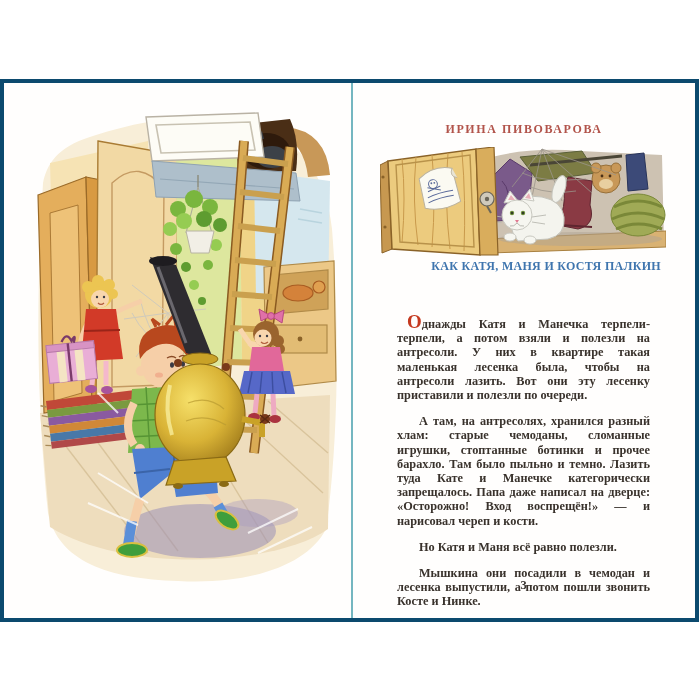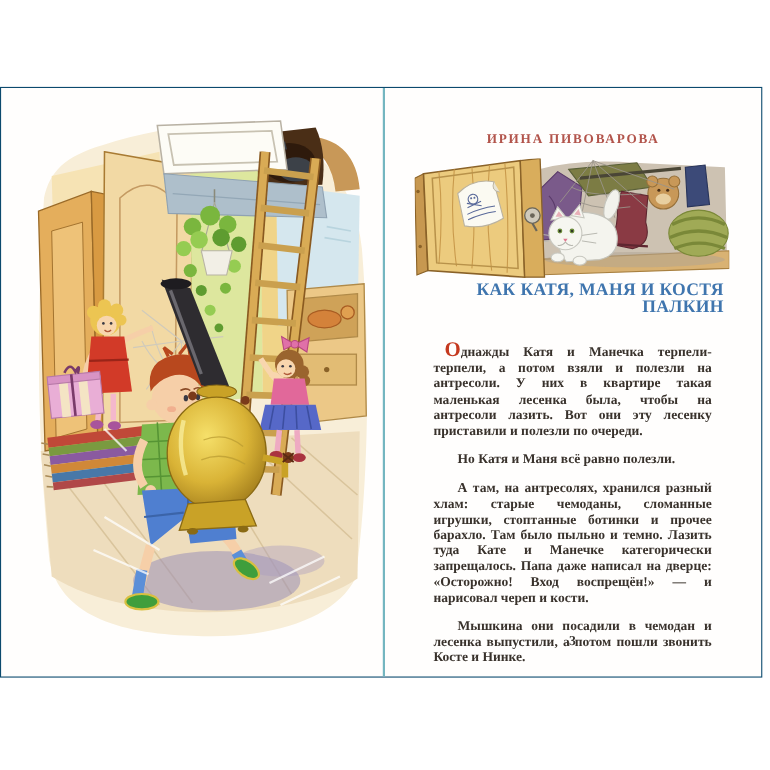--- a/index.html
+++ b/index.html
@@ -2,38 +2,38 @@
 <html lang="ru"><head>
 <meta charset="utf-8">
 <style>
   html,body{margin:0;padding:0;}
   body{
     width:700px;height:700px;position:relative;background:#ffffff;
     font-family:"Liberation Serif", serif; overflow:hidden;
   }
   .book{
     position:absolute; left:0; top:79px; width:691px; height:535px;
-    border:1px solid #0c4a6e; background:#fffefd; box-sizing:content-box;
+    border:4px solid #0c4a6e; background:#fffefd; box-sizing:content-box;
   }
   .spine{
     position:absolute; left:347px; top:0; width:2px; height:100%;
     background:#74b6c0;
   }
   .page{position:absolute; top:0; height:100%;}
   .page-left{left:0; width:347px;}
   .page-right{left:349px; right:0;}
   .illo1{position:absolute; left:24px; top:28px; width:316px; height:482px;}
   .illo2{position:absolute; left:27px; top:64px; width:286px; height:114px;}
   .author{
     position:absolute; top:39px; left:0; right:0; text-align:center;
     font-size:12px; font-weight:bold; letter-spacing:1.6px; color:#b2544b;
   }
   .title{
     position:absolute; top:176px; left:32px; right:34px; text-align:right;
-    font-size:16px; font-weight:bold; line-height:15.5px;
+    font-size:12px; font-weight:bold; line-height:15.5px;
     letter-spacing:.3px; color:#3f75ae;
   }
   .bodytext{
     position:absolute; top:220px; left:32px; width:277px;
     font-size:12.3px; font-weight:bold; line-height:14.2px;
     color:#39322c; text-align:justify;
   }
   .bodytext p{margin:12px; text-indent:22px;}
   .bodytext p.first{text-indent:10px;}
   .dropcap{
@@ -392,20 +392,20 @@
         </g>
       </g>
     </svg>
 
     <div class="title">
       <span>КАК КАТЯ, МАНЯ И КОСТЯ ПАЛКИН</span><br>
     </div>
 
     <div class="bodytext">
       <p class="first"><span class="dropcap">О</span><span>днажды Катя и Манечка терпели-терпели, а потом взяли и полезли на антресоли. У них в квартире такая маленькая лесенка была, чтобы на антресоли лазить. Вот они эту лесенку приставили и полезли по очереди.</span></p>
+      <p>А там, на антресолях, хранился разный хлам: старые чемоданы, сломанные игрушки, стоптанные ботинки и прочее барахло. Там было пыльно и темно. Лазить туда Кате и Манечке категорически запрещалось. Папа даже написал на дверце: «Осторожно! Вход воспрещён!» — и нарисовал череп и кости.</p>
       <p>Но Катя и Маня всё равно полезли.</p>
-      <p>А там, на антресолях, хранился разный хлам: старые чемоданы, сломанные игрушки, стоптанные ботинки и прочее барахло. Там было пыльно и темно. Лазить туда Кате и Манечке категорически запрещалось. Папа даже написал на дверце: «Осторожно! Вход воспрещён!» — и нарисовал череп и кости.</p>
       <p>Мышкина они посадили в чемодан и лесенка выпустили, а потом пошли звонить Косте и Нинке.</p>
     </div>
 
     <div class="pagenum">3</div>
   </div>
 </div>
 
 </body></html>

